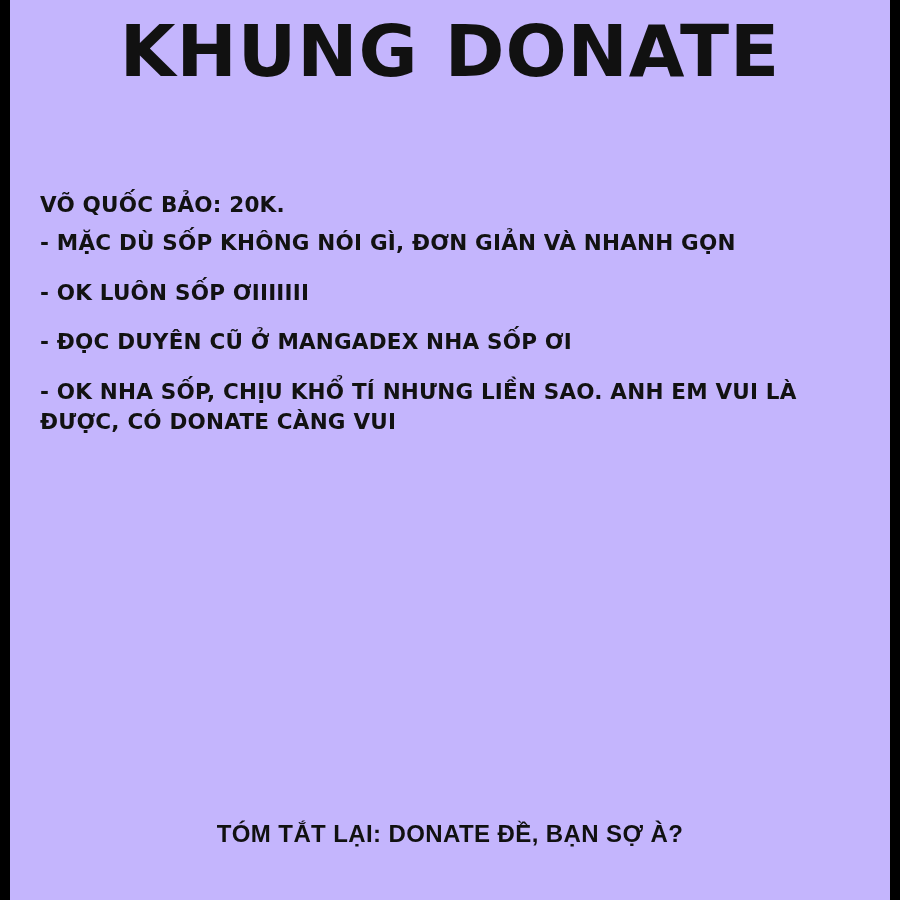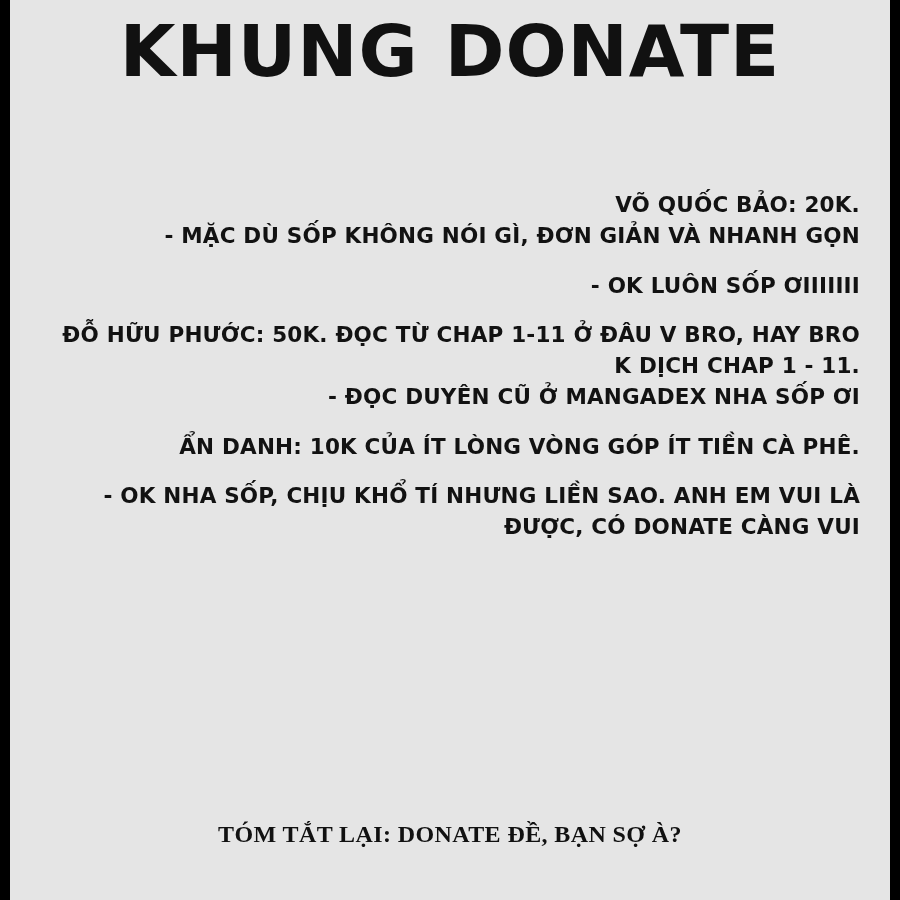--- a/index.html
+++ b/index.html
@@ -12,21 +12,21 @@
     background: #ffffff;
     font-family: "Liberation Sans", sans-serif;
     color: #111111;
     overflow: hidden;
   }
   .page {
     position: relative;
     width: 900px;
     height: 900px;
     box-sizing: border-box;
-    background: #e5e5e5;
+    background: #c4b5fd;
     display: flex;
     flex-direction: column;
     align-items: center;
   }
   .edge-left, .edge-right {
     position: absolute;
     top: 0;
     width: 10px;
     height: 900px;
     background: #000000;
@@ -54,39 +54,39 @@
 
   .entry {
     margin-bottom: 19px;
   }
   .entry p {
     margin: 0;
     font-size: 21.5px;
     line-height: 1.42;
     font-weight: 700;
     letter-spacing: 0.2px;
-    text-align: right;
+    text-align: left;
     color: #121212;
     font-family: "DejaVu Sans", sans-serif;
   }
   .entry p.reply {
-    margin-top: 1px;
+    margin-top: 8px;
   }
 
   .footer {
     position: absolute;
     left: 0;
     right: 0;
     bottom: 52px;
     text-align: center;
     font-size: 24px;
     font-weight: 800;
     letter-spacing: 0.4px;
     color: #111111;
-    font-family: Liberation Serif, serif;
+    font-family: Liberation Sans, sans-serif;
   }
 </style>
 </head>
 <body>
 
 <div class="page">
   <div class="edge-left"></div>
   <div class="edge-right"></div>
 
   <h1 class="title">KHUNG DONATE</h1>
@@ -96,26 +96,24 @@
     <div class="entry">
       <p>VÕ QUỐC BẢO: 20K.</p>
       <p class="reply">- MẶC DÙ SỐP KHÔNG NÓI GÌ, ĐƠN GIẢN VÀ NHANH GỌN</p>
     </div>
 
     <div class="entry">
       <p class="reply">- OK LUÔN SỐP ƠIIIIIII</p>
     </div>
 
     <div class="entry">
-      <p>ĐỖ HỮU PHƯỚC: 50K. ĐỌC TỪ CHAP 1-11 Ở ĐÂU V BRO, HAY BRO K DỊCH CHAP 1 - 11.</p>
       <p class="reply">- ĐỌC DUYÊN CŨ Ở MANGADEX NHA SỐP ƠI</p>
     </div>
 
     <div class="entry">
-      <p>ẨN DANH: 10K CỦA ÍT LÒNG VÒNG GÓP ÍT TIỀN CÀ PHÊ.</p>
     </div>
 
     <div class="entry">
       <p class="reply">- OK NHA SỐP, CHỊU KHỔ TÍ NHƯNG LIỀN SAO. ANH EM VUI LÀ ĐƯỢC, CÓ DONATE CÀNG VUI</p>
     </div>
 
   </div>
 
   <div class="footer">TÓM TẮT LẠI: DONATE ĐỀ, BẠN SỢ À?</div>
 </div>

